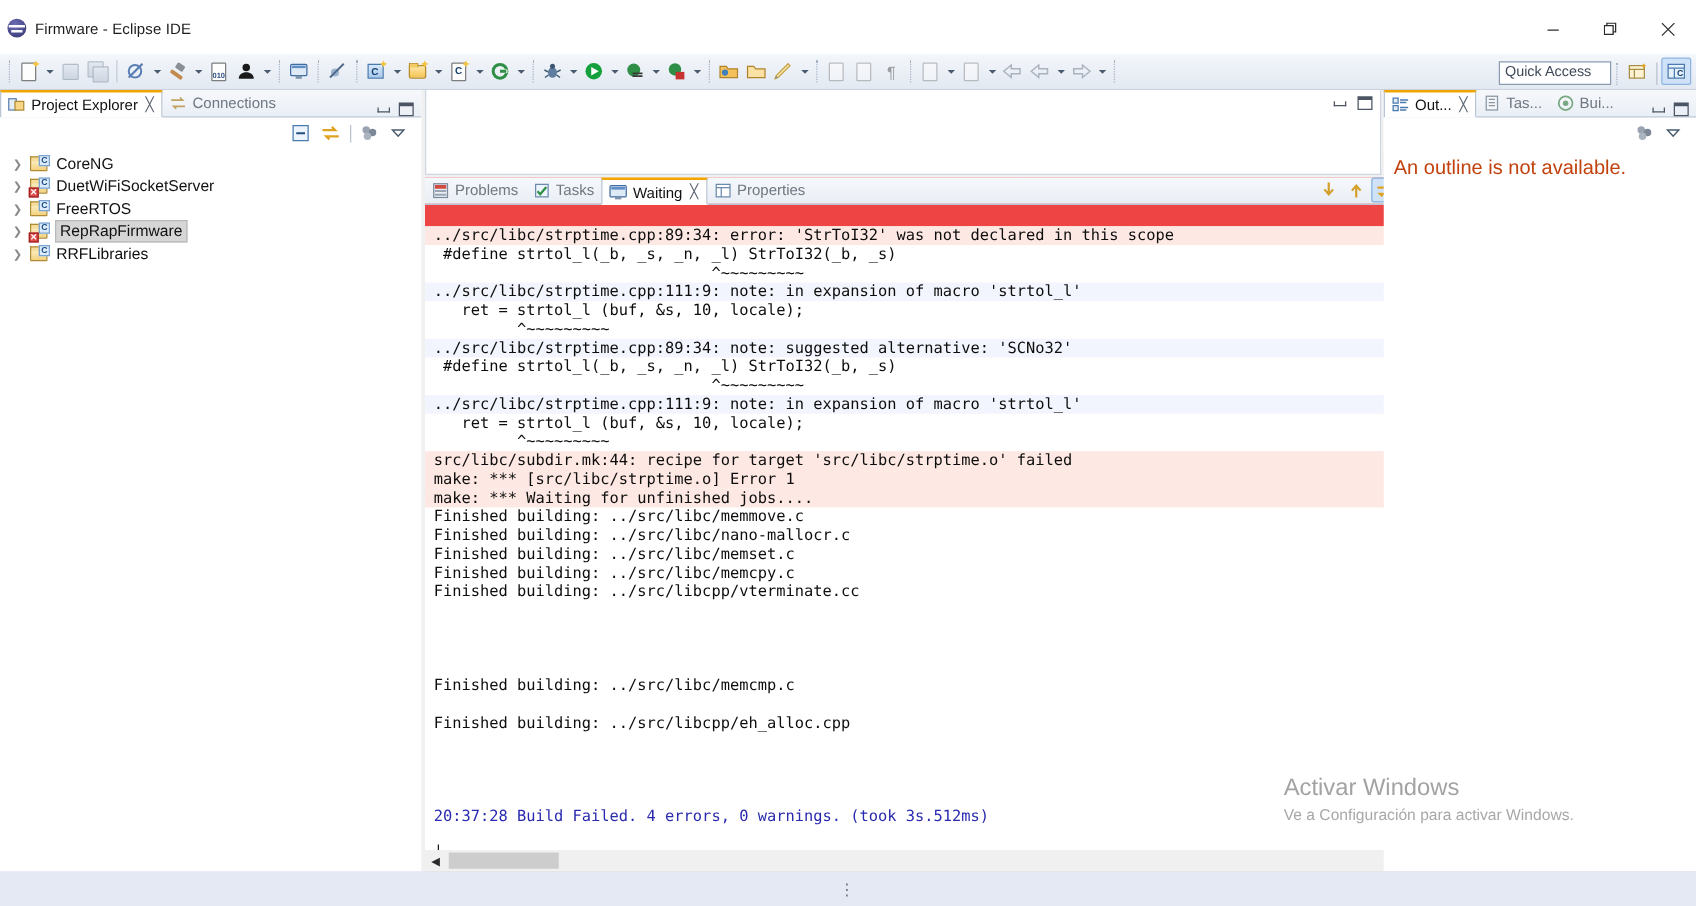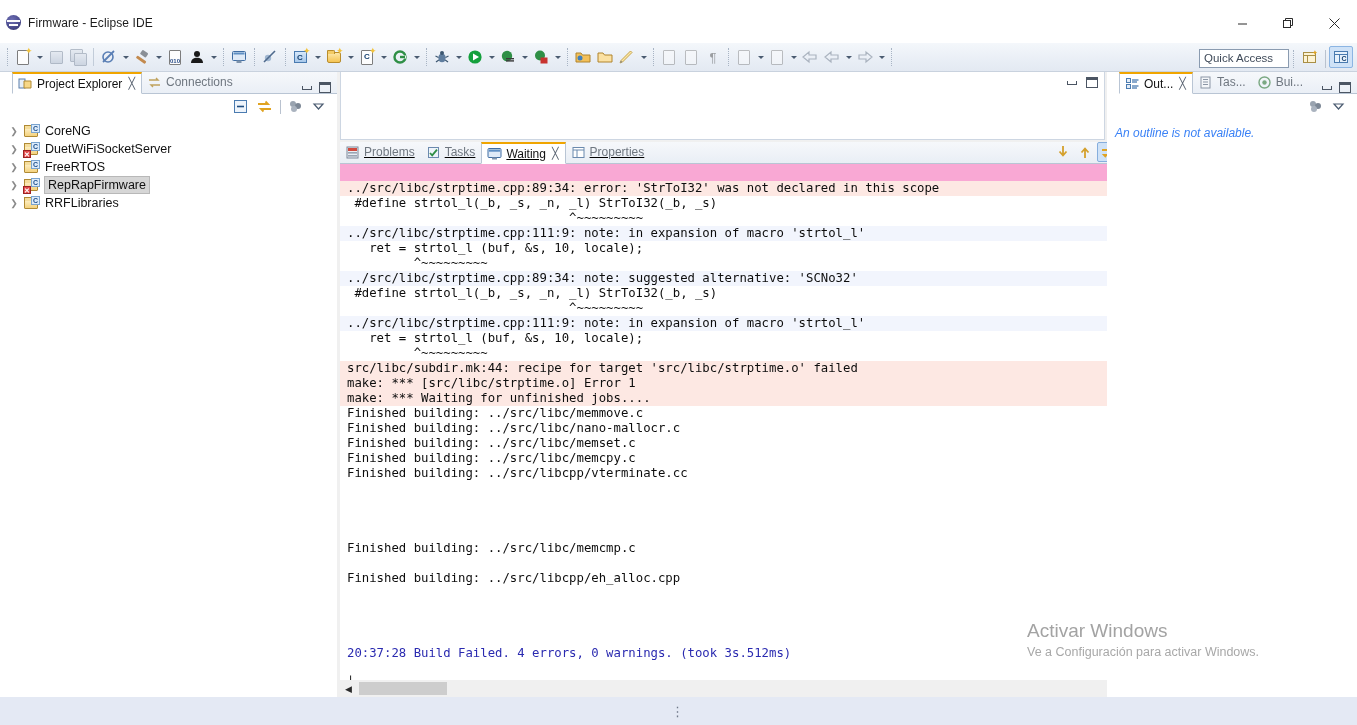--- a/index.html
+++ b/index.html
@@ -134,21 +134,20 @@
   
   .left-panel {
     position: absolute; left: 0; top: 0; width: 337px; height: 625px;
     background: #ffffff;
   }
   .view-tabrow {
     height: 22px; display: flex; align-items: flex-end;
     background: linear-gradient(to bottom,#f6f8fb,#eaeff6);
     border-bottom: 1px solid #b9c5d4;
     position: relative;
-    margin-left: 12px;
   }
   .vtab {
     display: flex; align-items: center; gap: 4px;
     height: 22px; padding: 0 6px 0 5px; font-size: 12px; color: #6f7780;
     white-space: nowrap;
   }
   .vtab.active {
     background: #ffffff; color: #111; border-top: 2px solid #f0a500;
     border-left: 1px solid #b9c5d4; border-right: 1px solid #b9c5d4;
     border-bottom: 1px solid #ffffff; margin-bottom: -1px;
@@ -211,22 +210,21 @@
   .editor-area {
     position: absolute; left: 0; top: 0; width: 765px; height: 68px;
     background: #ffffff; border: 1px solid #cdd6e2; border-top: none;
   }
   .editor-ctl {
     position: absolute; right: 6px; top: 4px; display: flex; gap: 8px; align-items: center;
   }
 
   .console-panel {
     position: absolute; left: 0; top: 70px; width: 1017px; height: 555px;
-    background: #f9a8d4;
-    text-decoration: underline;
+    background: #ef4444;
   }
   .console-tabrow {
     height: 22px; display: flex; align-items: flex-end;
     background: linear-gradient(to bottom,#f6f8fb,#e9eef5);
     border-bottom: 1px solid #b9c5d4;
   }
   .console-title {
     height: 17px; font-size: 12px; color: #111; padding-left: 6px; line-height: 16px;
     background: #fff; border-bottom: 1px solid #c8d2de;
   }
@@ -275,21 +273,21 @@
   .cbtn { width: 20px; height: 20px; display: flex; align-items: center; justify-content: center; position: relative; }
   .cbtn.on { background: #cfe2f7; border: 1px solid #86aedd; border-radius: 2px; }
   .cbtn.dim { opacity: .4; }
 
   
   .right-panel {
     position: absolute; left: 1107px; top: 0; width: 250px; height: 625px;
     background: #ffffff;
   }
   .outline-msg {
-    font-size: 12px; color: #3b82f6; padding: 6px 0 0 8px; font-style: italic;
+    font-size: 16px; color: #c2410c; padding: 6px 0 0 8px;
   }
 
   
   .statusbar {
     position: absolute; left: 0; bottom: 0; width: 1357px; height: 28px;
     background: #e4e9f4;
     display: flex; align-items: center; justify-content: center;
   }
   .sb-grip { color: #6f7788; font-size: 13px; letter-spacing: 2px; }
 

